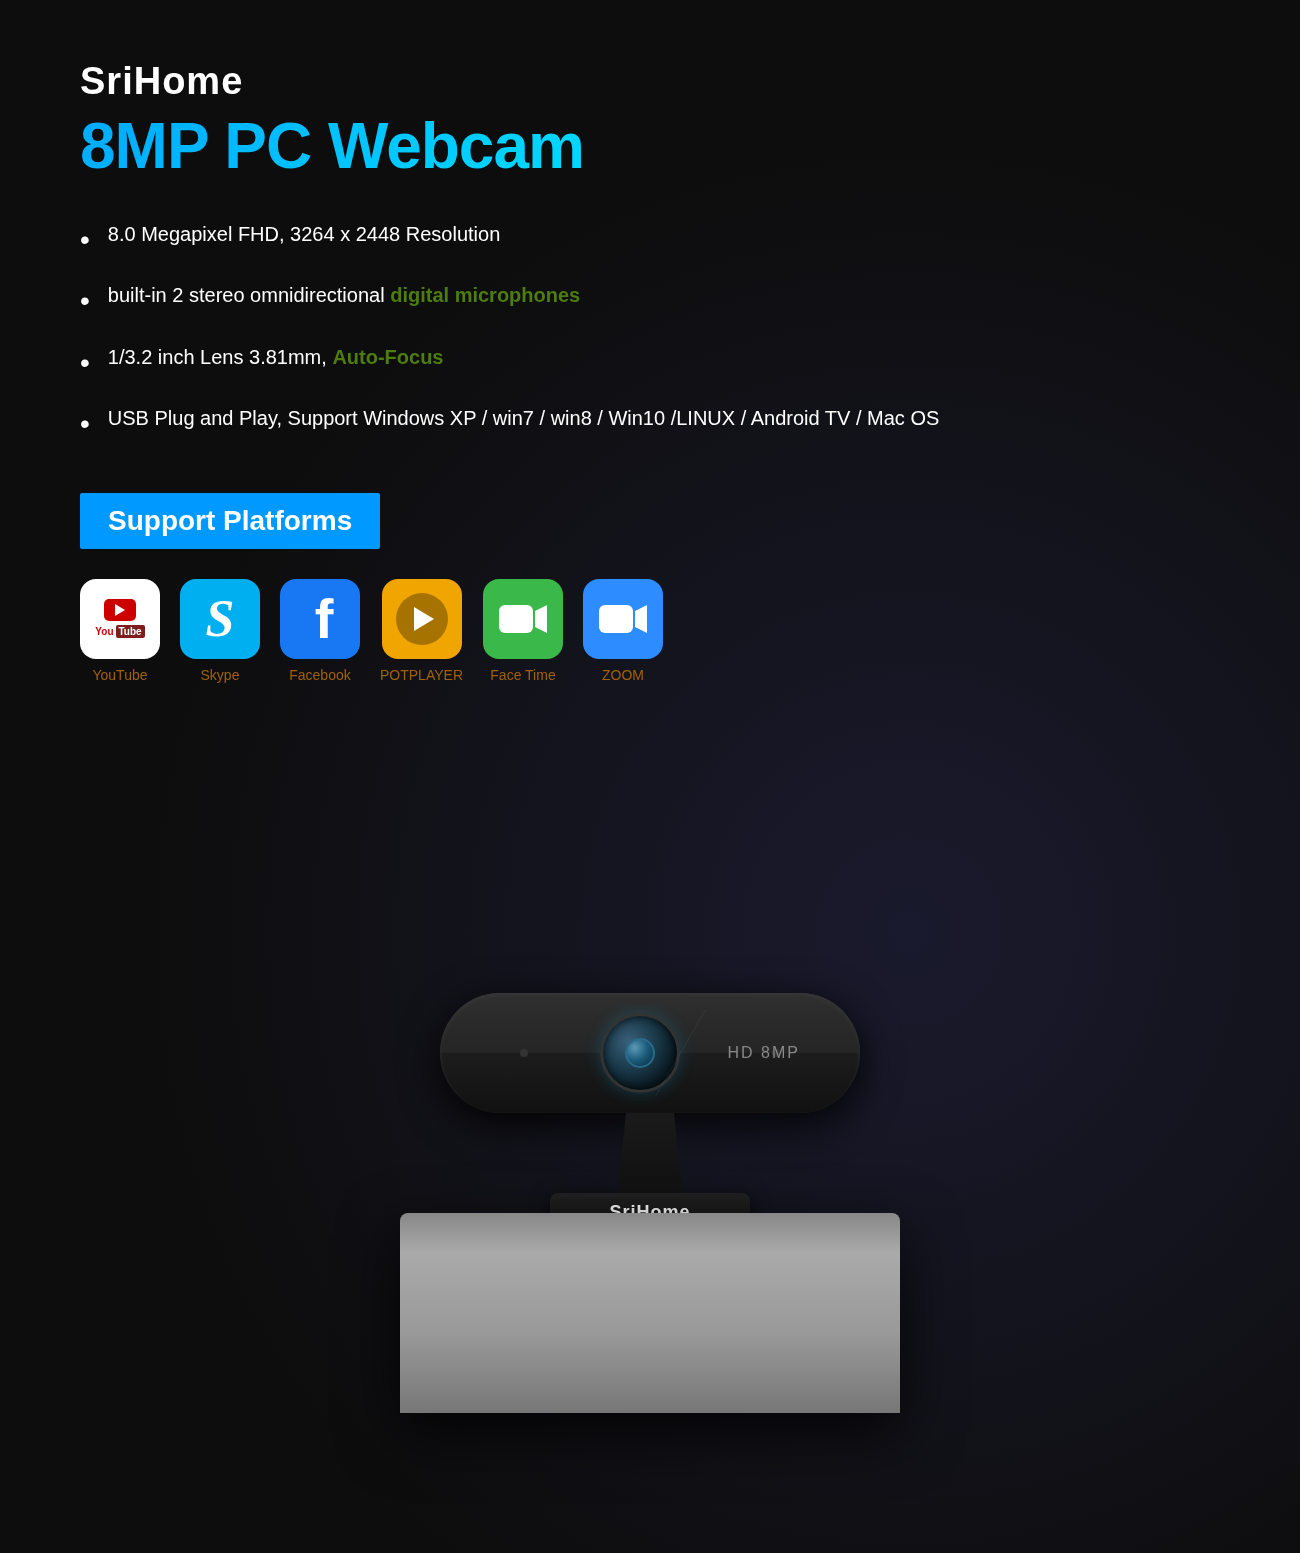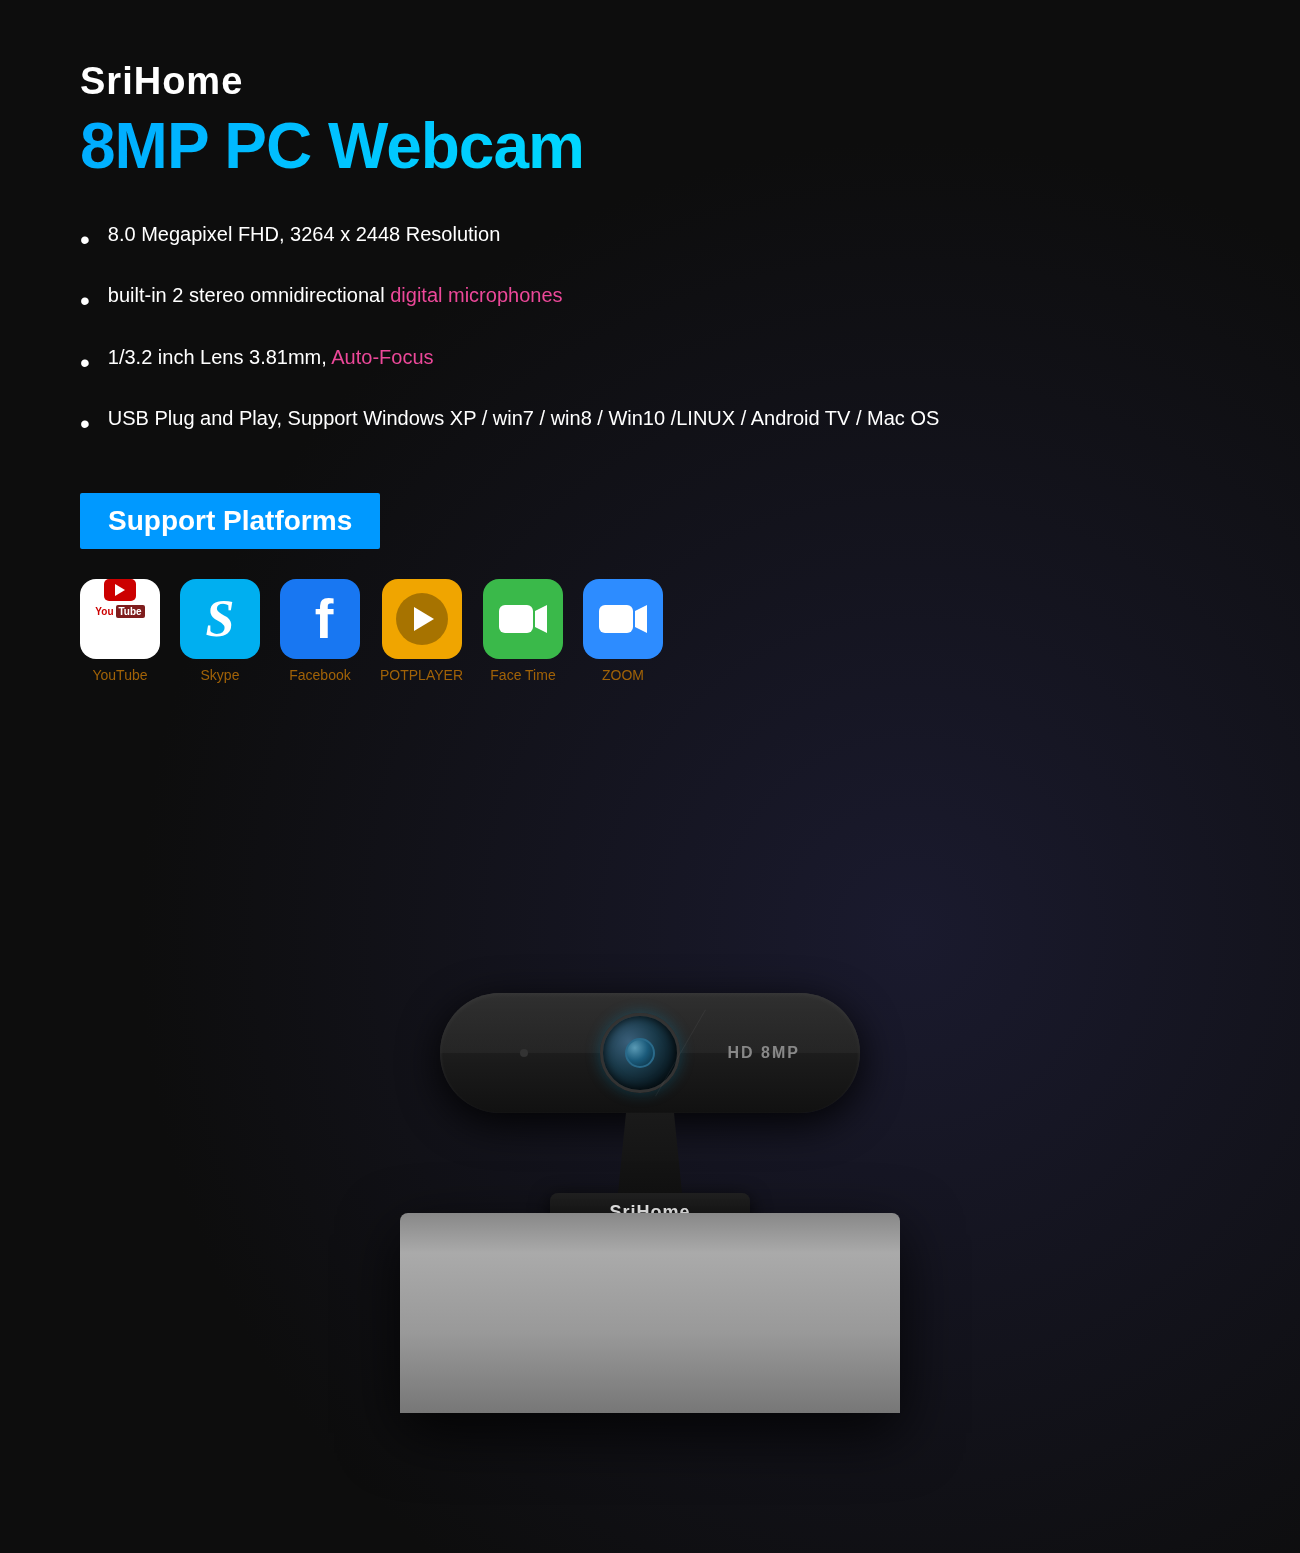--- a/index.html
+++ b/index.html
@@ -64,22 +64,22 @@
     .features-list li::before {
       content: "•";
       color: #ffffff;
       font-size: 28px;
       margin-right: 18px;
       margin-top: 0px;
       flex-shrink: 0;
     }
 
     .highlight-blue {
-      color: #ec4899;
-      font-weight: normal;
+      color: #4d7c0f;
+      font-weight: bold;
     }
 
     .support-platforms-section {
       margin-bottom: 30px;
     }
 
     .support-platforms-badge {
       display: inline-block;
       background: #0099ff;
       color: #ffffff;
@@ -123,21 +123,21 @@
 
     
     .icon-youtube {
       background: #ffffff;
       position: relative;
     }
     .youtube-inner {
       display: flex;
       flex-direction: column;
       align-items: center;
-      justify-content: flex-start;
+      justify-content: center;
       width: 100%;
       height: 100%;
     }
     .youtube-play-btn {
       width: 32px;
       height: 22px;
       background: #cc0000;
       border-radius: 5px;
       display: flex;
       align-items: center;
@@ -274,21 +274,21 @@
       border-radius: 50%;
       background: radial-gradient(circle at 30% 30%, #5a9ab5 0%, #1a5a7a 50%, #0a2a3a 100%);
       border: 2px solid #2a6a8a;
     }
 
     .webcam-label {
       position: absolute;
       right: 60px;
       color: #888;
       font-size: 16px;
-      font-weight: 700;
+      font-weight: 400;
       letter-spacing: 2px;
     }
 
     
     .mic-dot {
       width: 8px;
       height: 8px;
       border-radius: 50%;
       background: #333;
       position: absolute;

